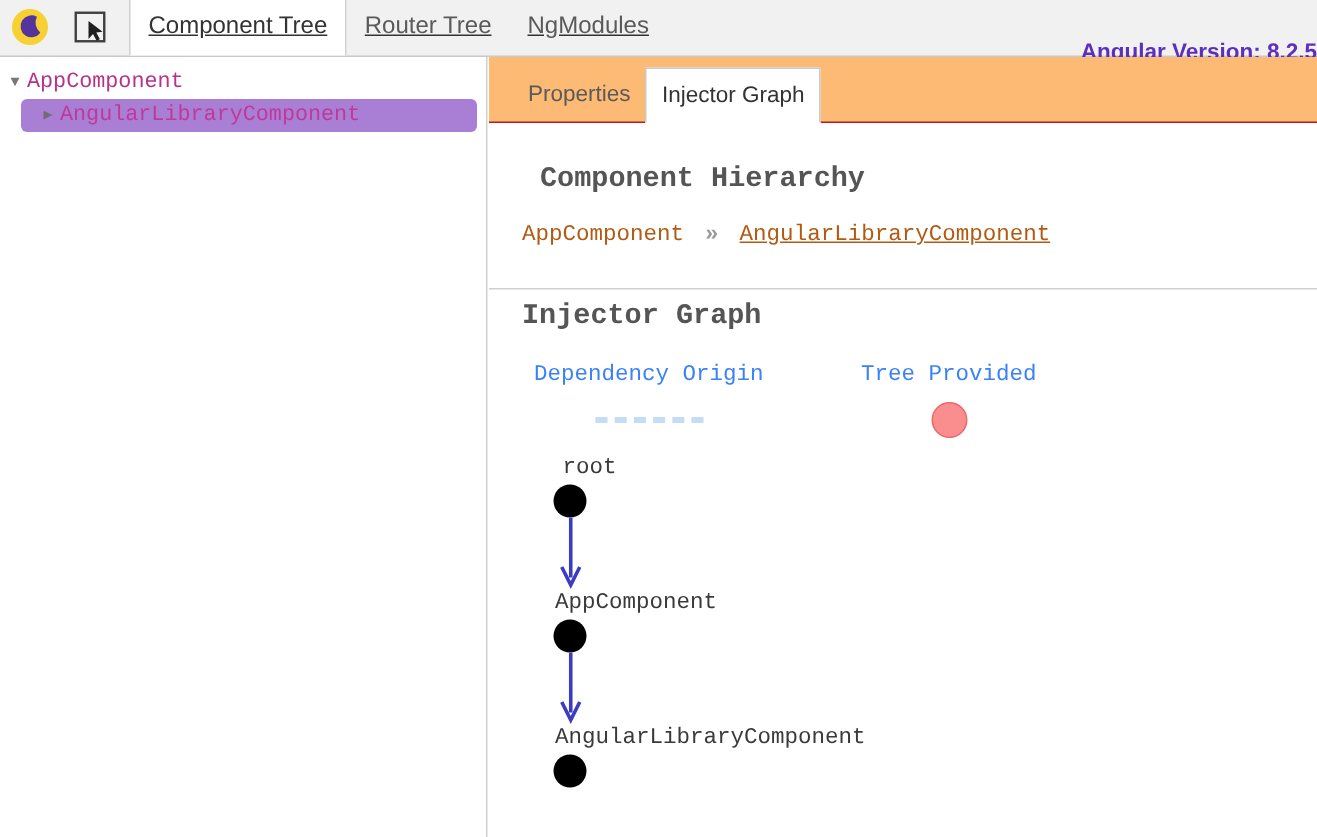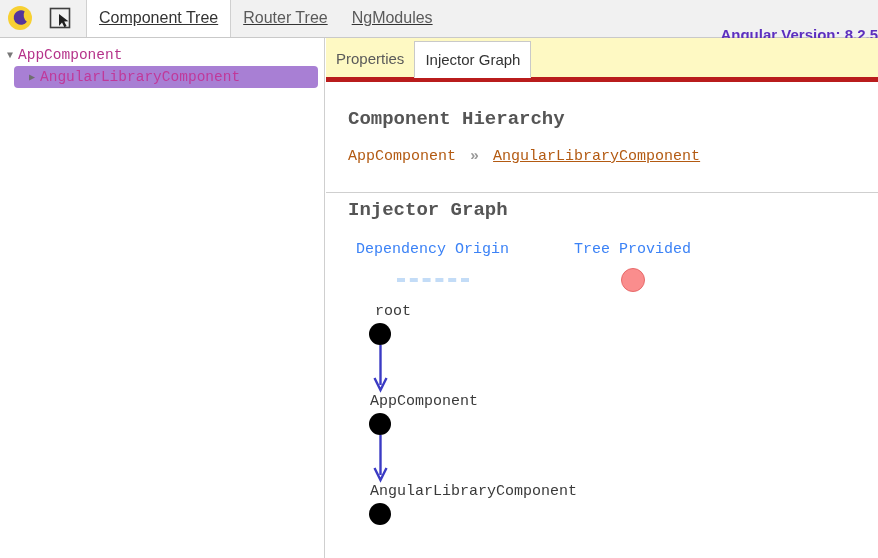--- a/index.html
+++ b/index.html
@@ -137,25 +137,25 @@
     left: 326px;
     top: 38px;
     width: 552px;
     height: 520px;
     background: #ffffff;
     overflow: hidden;
   }
   .detail-tabbar {
     position: relative;
     height: 44px;
-    background: #fef9c3;
-    border-bottom: 5px solid #b91c1c;
+    background: #fdba74;
+    border-bottom: 1px solid #b91c1c;
     display: flex;
     align-items: flex-end;
-    padding-left: 0;
+    padding-left: 16px;
     box-sizing: border-box;
   }
   .dtab {
     font-family: "Liberation Sans", sans-serif;
     font-size: 15px;
     color: #5a5a5a;
     padding: 0 10px;
     height: 36px;
     line-height: 36px;
     box-sizing: border-box;
@@ -174,21 +174,21 @@
   }
 
   .section {
     padding: 0 22px;
   }
   .section-title {
     font-family: "Liberation Mono", monospace;
     font-size: 19px;
     font-weight: bold;
     color: #555555;
-    margin: 26px 0 0 0;
+    margin: 26px 0 0 12px;
   }
   .breadcrumb {
     font-family: "Liberation Mono", monospace;
     font-size: 15px;
     color: #b35a12;
     margin-top: 18px;
     white-space: nowrap;
   }
   .breadcrumb .crumb {
     cursor: pointer;

